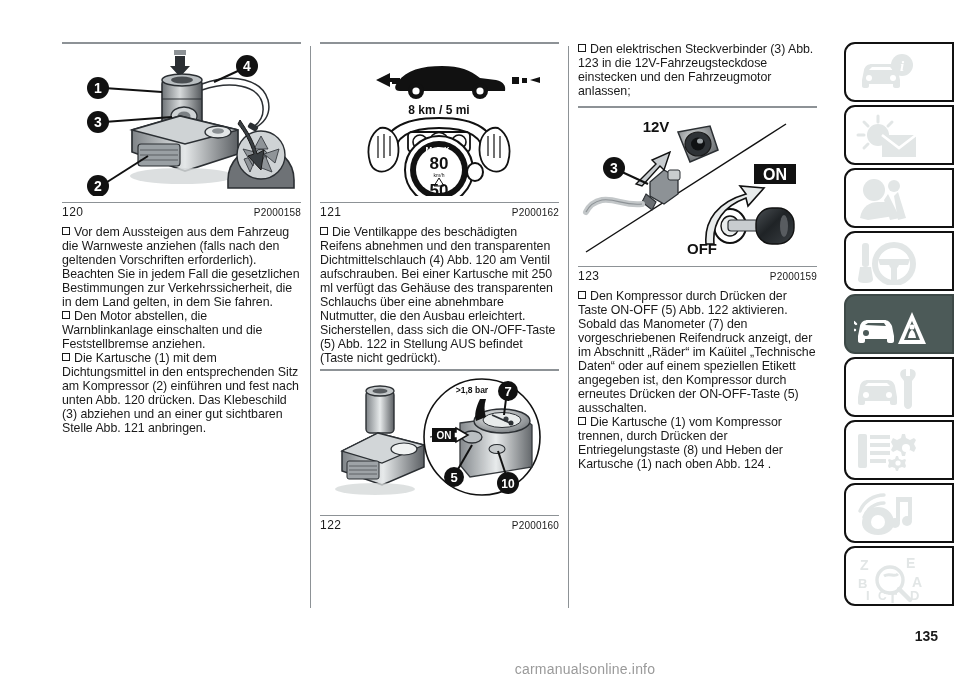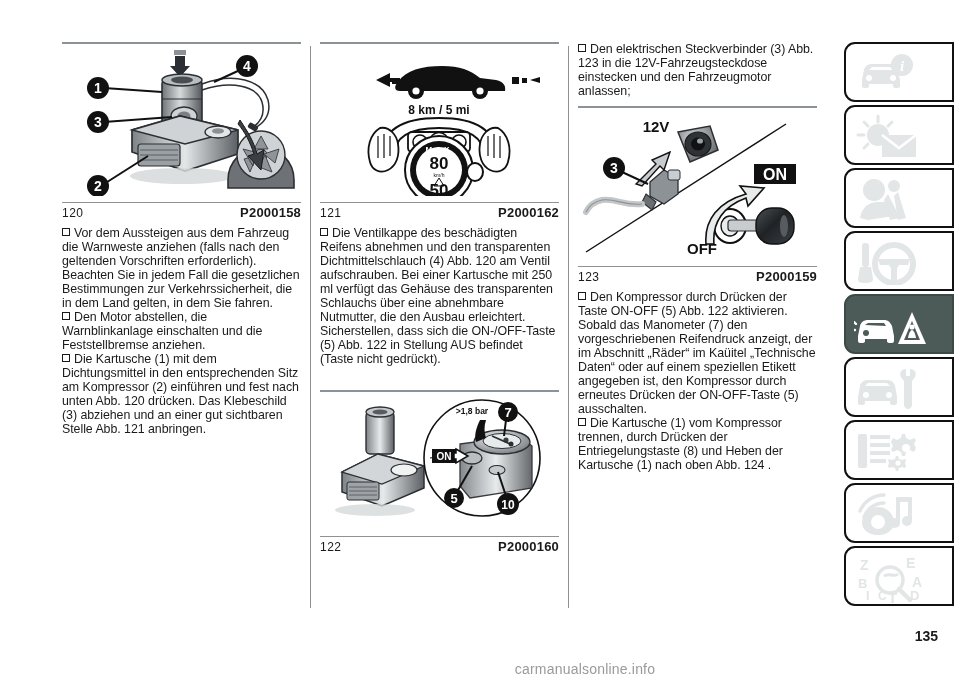--- a/index.html
+++ b/index.html
@@ -22,21 +22,21 @@
 
   
   .figure{position:relative;margin:0 0 6px 0;}
   .fig-top-rule{height:2px;background:#8d9296;width:100%;}
   .fig-art{position:relative;width:100%;background:#fff;}
   .fig-caption{
     display:flex;justify-content:space-between;align-items:baseline;
     border-top:1.5px solid #8d9296;padding-top:2px;margin-top:2px;
   }
   .fig-num{font-size:12px;letter-spacing:.5px;color:#1a1a1a;}
-  .fig-code{font-size:13px;font-weight:bold;letter-spacing:.2px;color:#1a1a1a;}
+  .fig-code{font-size:10px;font-weight:normal;letter-spacing:.2px;color:#1a1a1a;}
 
   
   .para{font-size:12.4px;line-height:14px;margin:0 0 0 0;letter-spacing:-0.05px;}
   .bullet{display:inline-block;width:8px;height:8px;border:1.6px solid #1a1a1a;
           margin-right:4px;vertical-align:1px;box-sizing:border-box;}
   .txtblock{margin-top:6px;}
 
   
   .rail{position:absolute;right:18px;top:42px;width:104px;height:566px;}
   .tab{
@@ -207,21 +207,21 @@
         <div class="fig-caption">
           <span class="fig-num">121</span>
           <span class="fig-code">P2000162</span>
         </div>
       </div>
 
       <div class="txtblock">
         <p class="para"><span class="bullet"></span><span>Die Ventilkappe des beschädigten Reifens abnehmen und den transparenten Dichtmittelschlauch (4) Abb. 120 am Ventil aufschrauben. Bei einer Kartusche mit 250 ml verfügt das Gehäuse des transparenten Schlauchs über eine abnehmbare Nutmutter, die den Ausbau erleichtert. Sicherstellen, dass sich die ON-/OFF-Taste (5) Abb. 122 in Stellung AUS befindet (Taste nicht gedrückt).</span></p>
       </div>
 
-      <div class="figure" style="margin-top:24px">
+      <div class="figure" style="margin-top:4px">
         <div class="fig-top-rule"></div>
         <div class="fig-art">
           <svg width="239" height="138" viewBox="0 0 239 138">
             <defs>
               <linearGradient id="cg1" x1="0" y1="0" x2="1" y2="0">
                 <stop offset="0" stop-color="#7e8387"></stop>
                   <stop offset=".5" stop-color="#e7eaeb"></stop>
                 <stop offset="1" stop-color="#5c6064"></stop>
               </linearGradient>
               <radialGradient id="cg2" cx=".4" cy=".35" r=".75">

